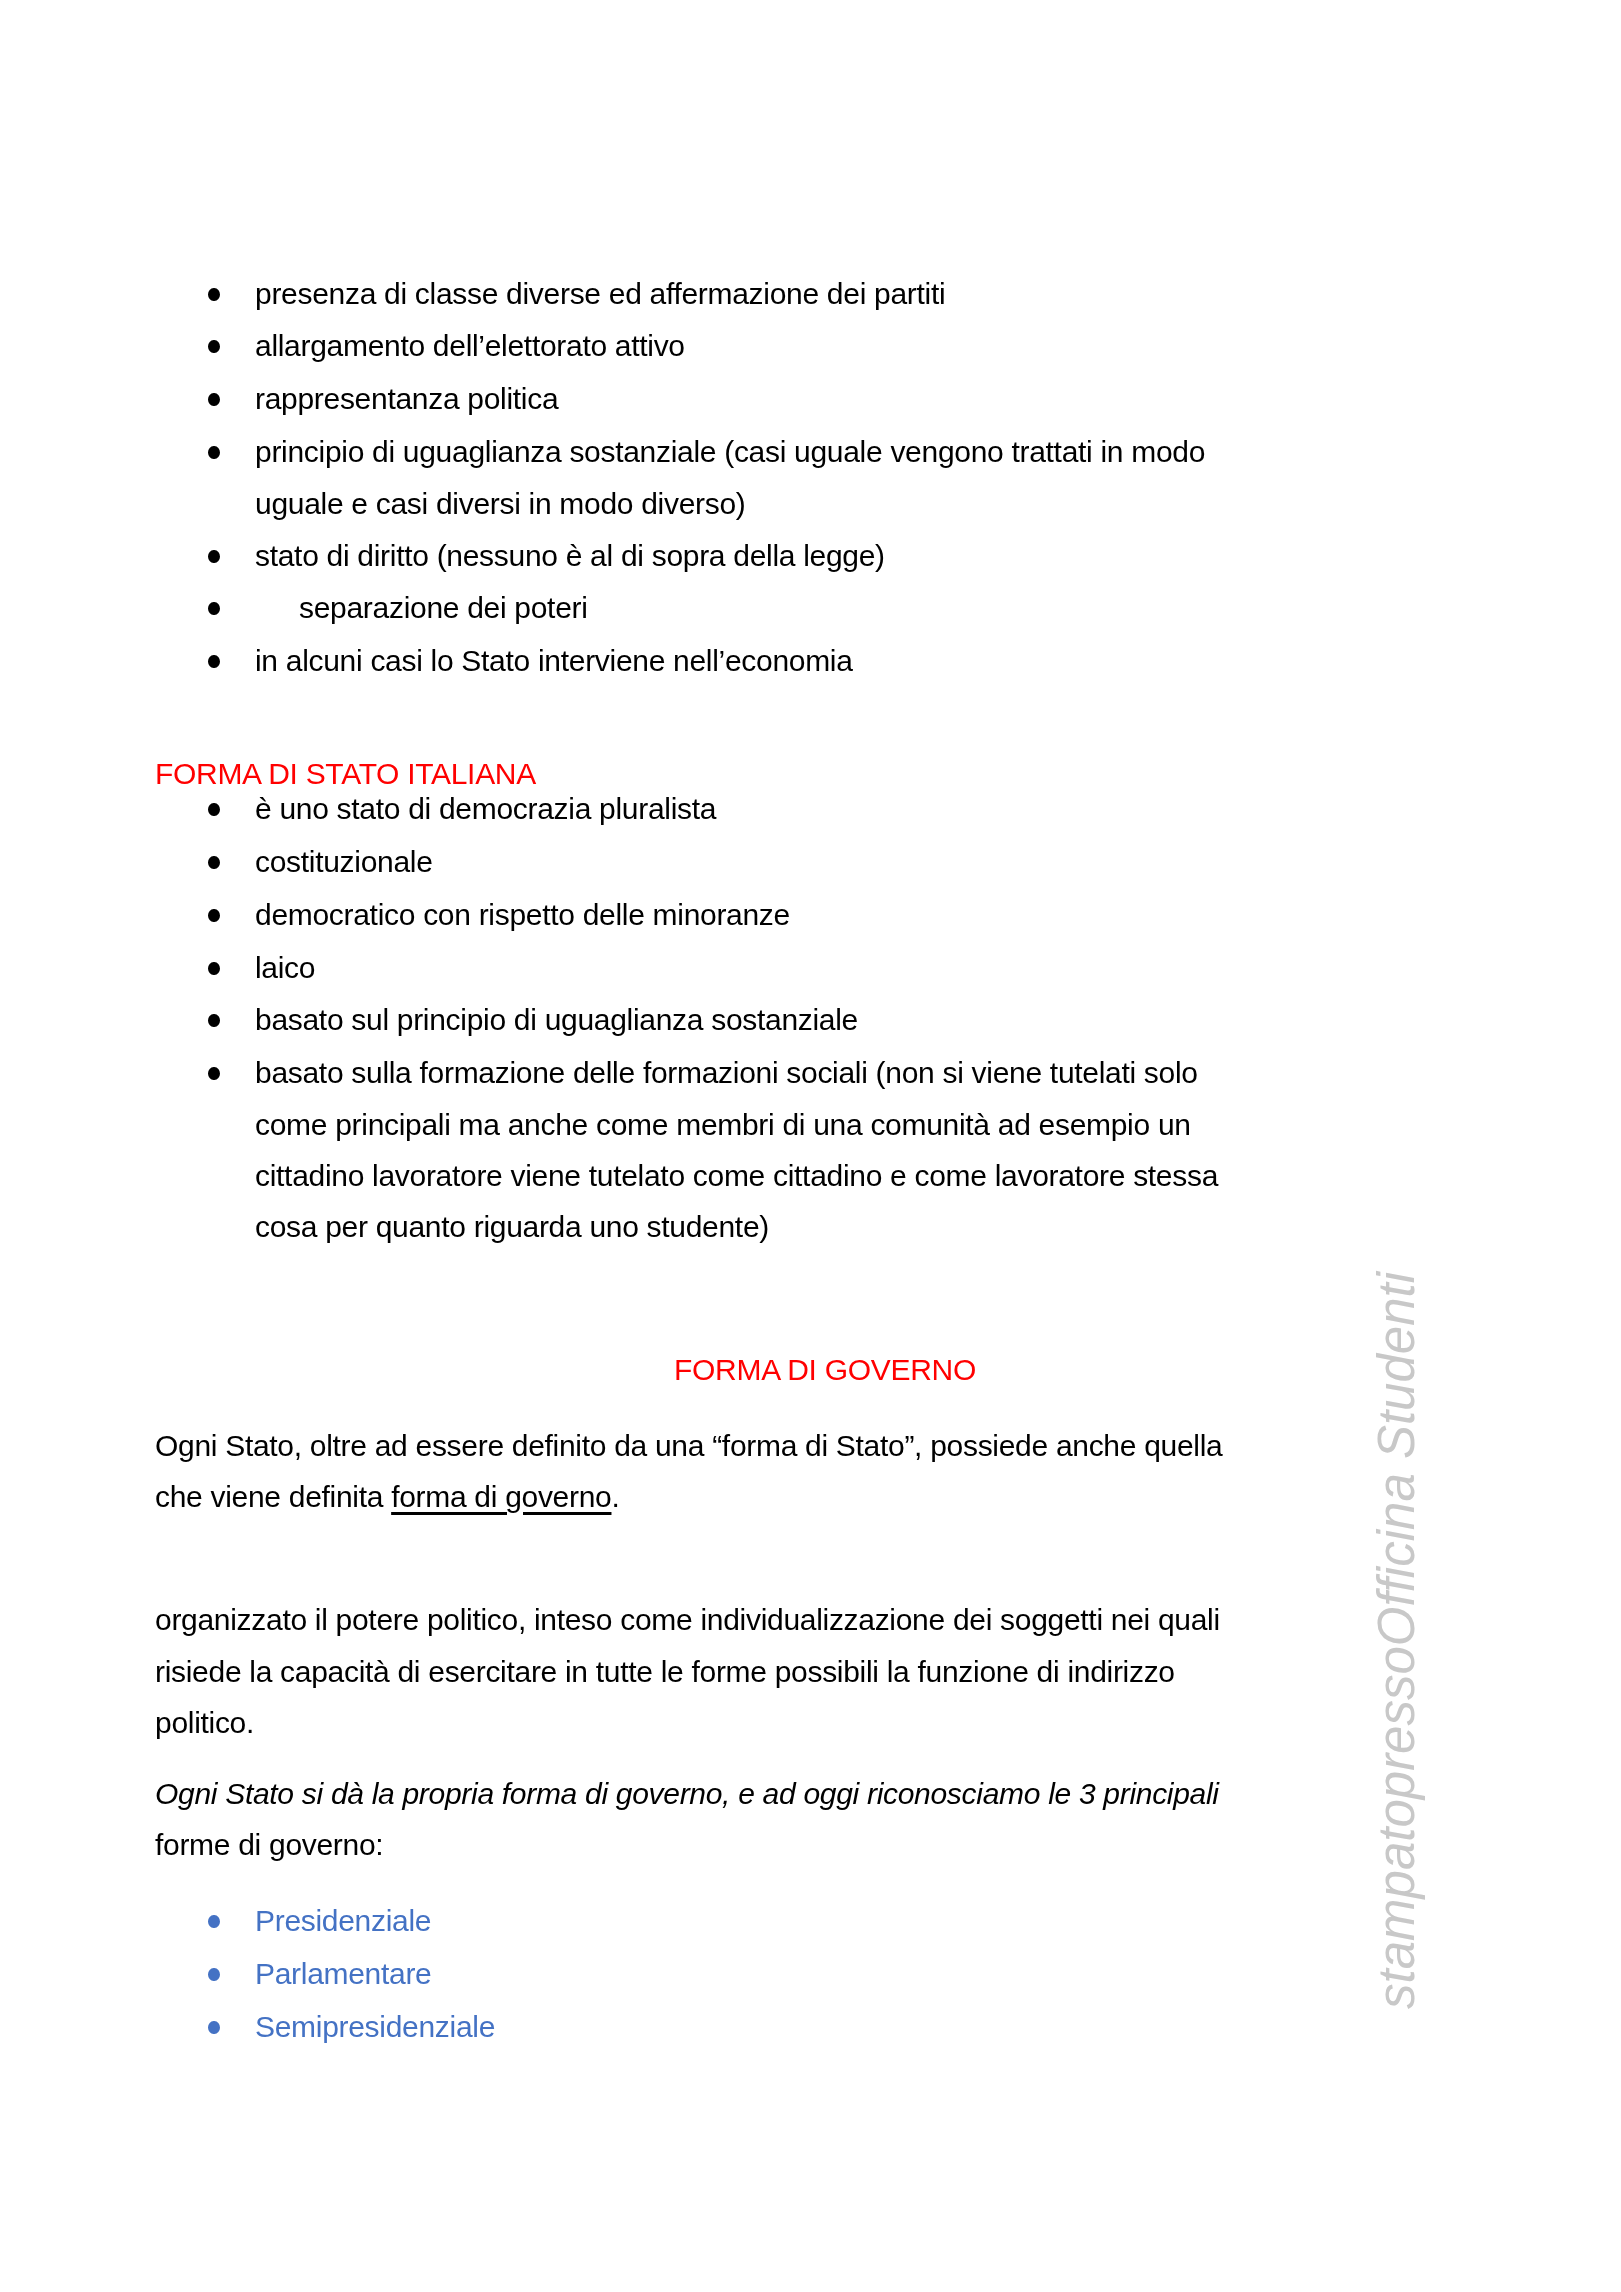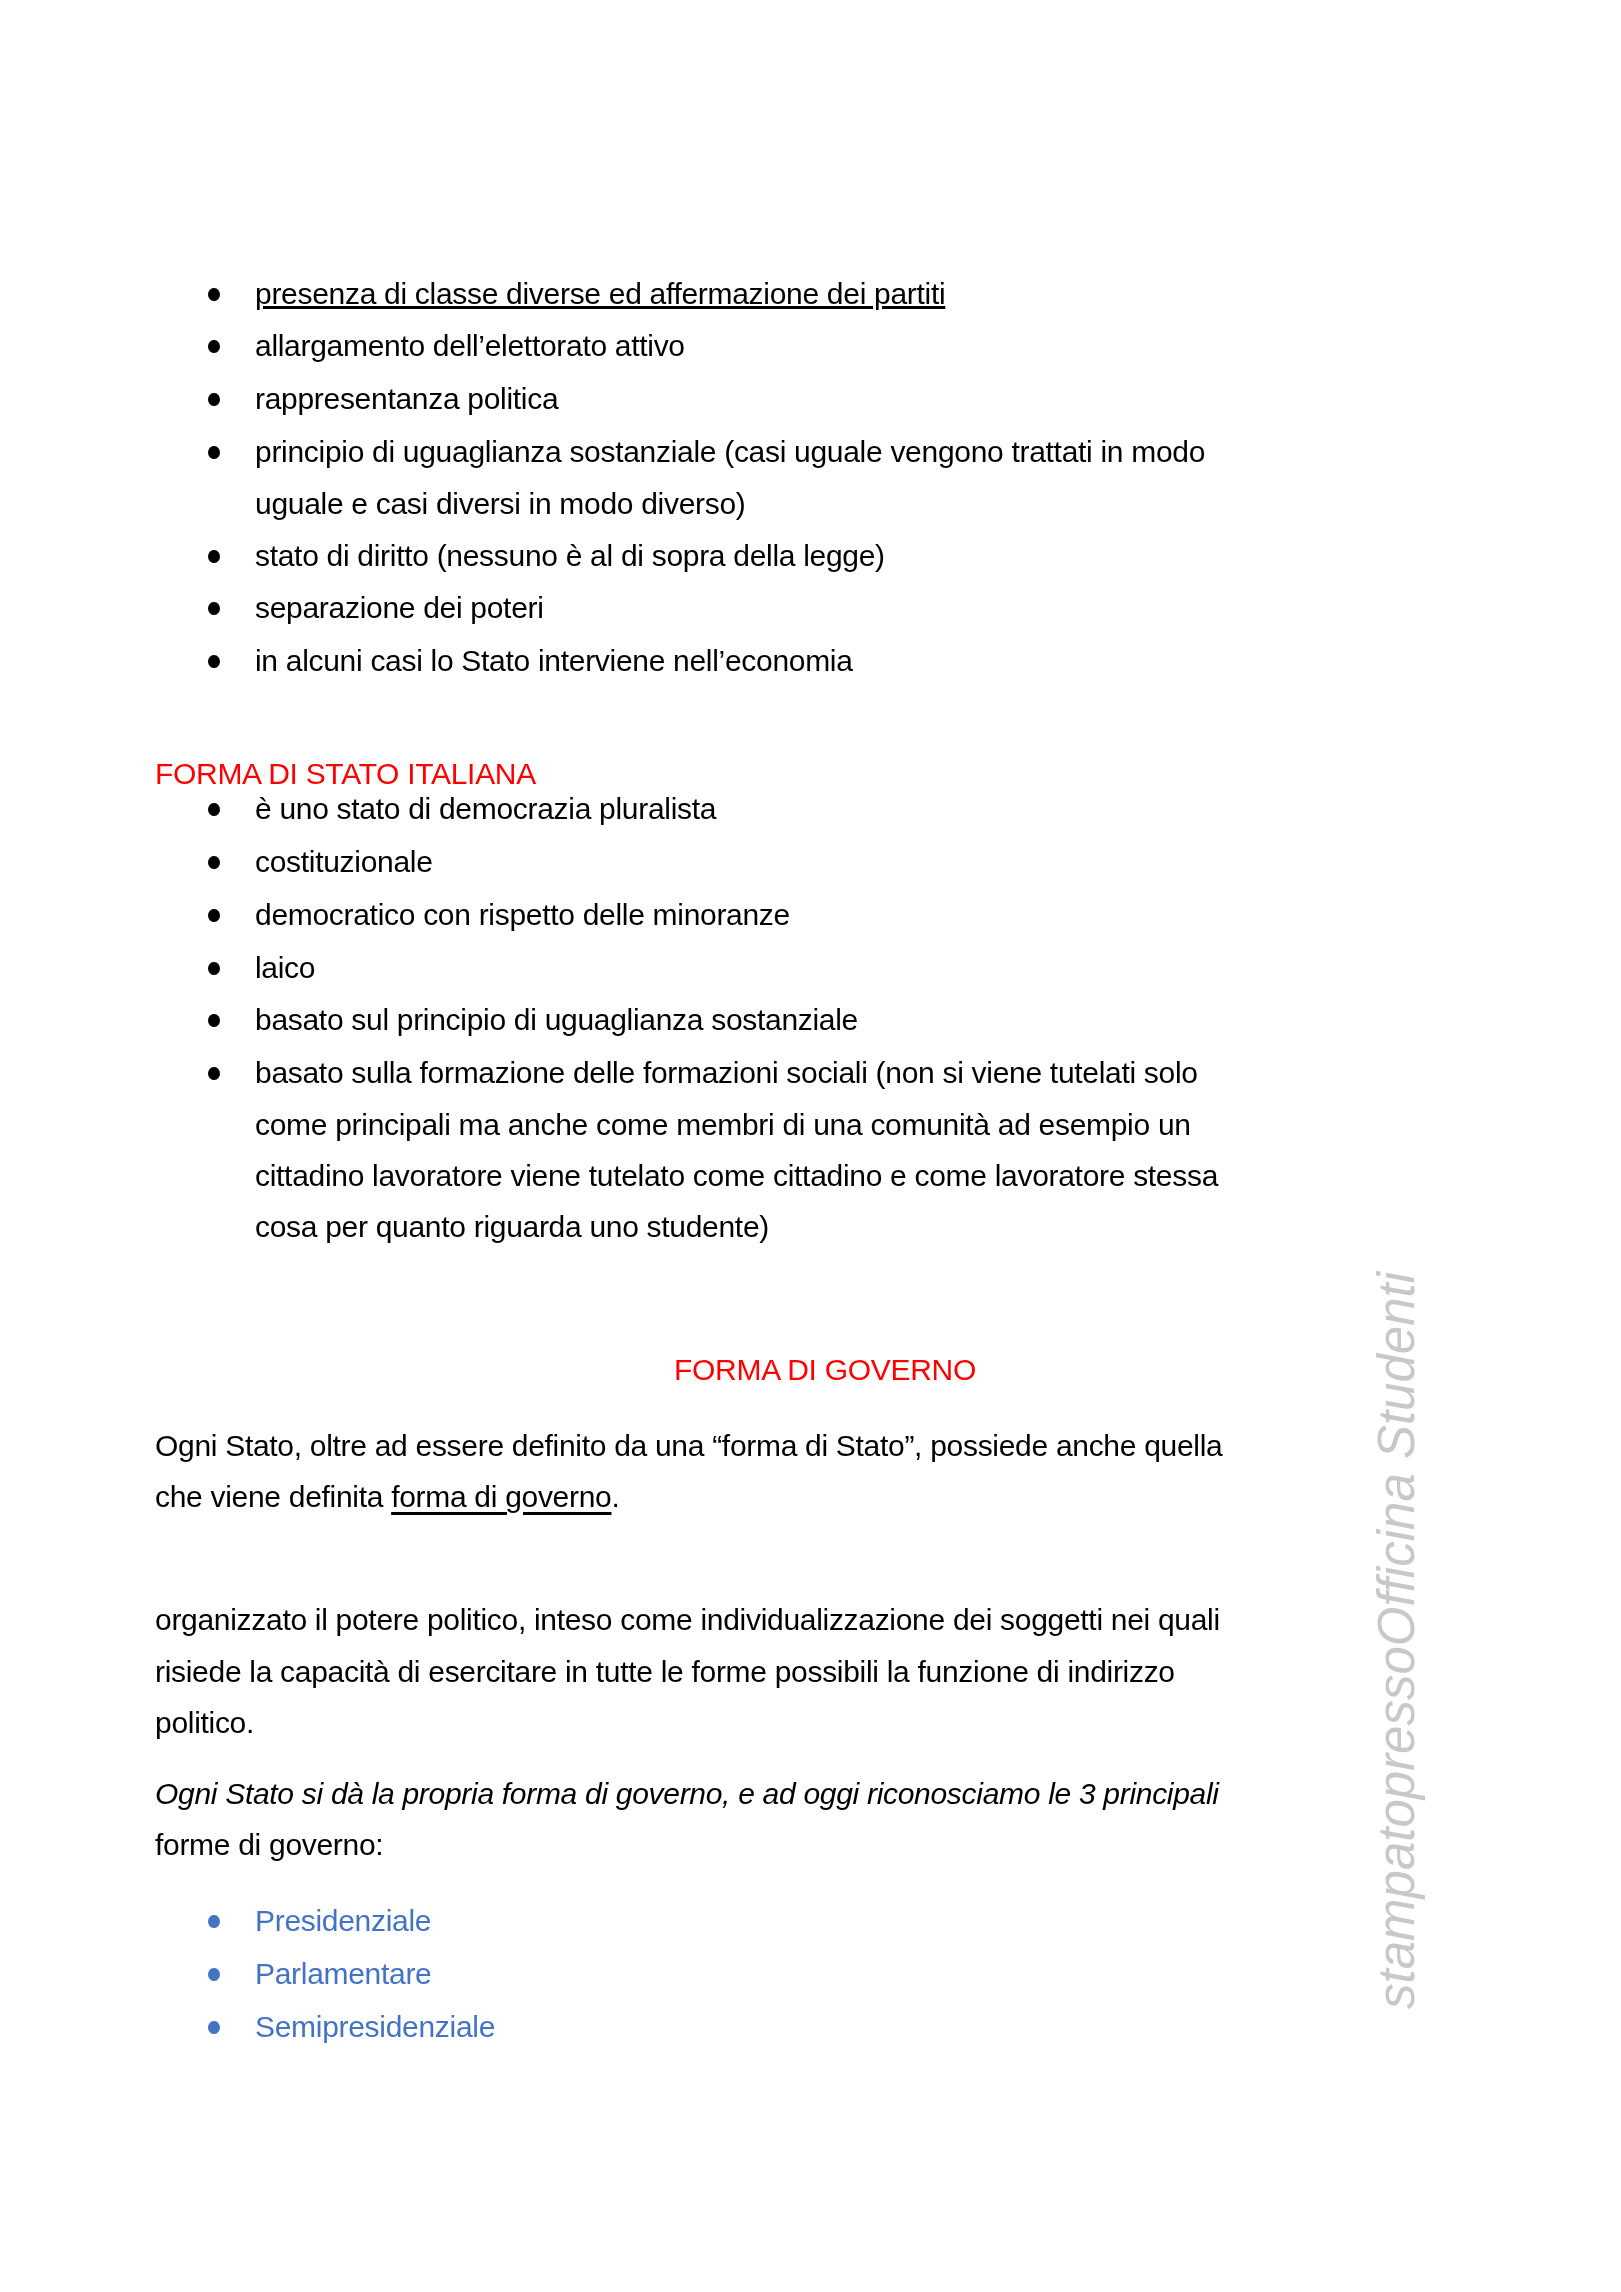--- a/index.html
+++ b/index.html
@@ -20,42 +20,42 @@
 </style>
 </head>
 <body>
 
 <div class="page">
 
 
   <div>
     <div class="bullet-row" style="top:274px;">
       <span class="dot" style="top:13.7px;"></span>
-      <span class="btext" style="top:0;text-decoration:underline;">presenza di classe diverse ed affermazione dei partiti</span>
+      <span class="btext" style="top:0;">presenza di classe diverse ed affermazione dei partiti</span>
     </div>
     <div class="bullet-row" style="top:326px;">
       <span class="dot" style="top:13.7px;"></span>
       <span class="btext" style="top:0;">allargamento dell’elettorato attivo</span>
     </div>
     <div class="bullet-row" style="top:379px;">
       <span class="dot" style="top:13.7px;"></span>
       <span class="btext" style="top:0;">rappresentanza politica</span>
     </div>
     <div class="bullet-row" style="top:432px;">
       <span class="dot" style="top:13.7px;"></span>
       <span class="btext" style="top:0;">principio di uguaglianza sostanziale (casi uguale vengono trattati in modo</span>
       <span class="btext" style="top:52px;">uguale e casi diversi in modo diverso)</span>
     </div>
     <div class="bullet-row" style="top:536px;">
       <span class="dot" style="top:13.7px;"></span>
       <span class="btext" style="top:0;">stato di diritto (nessuno è al di sopra della legge)</span>
     </div>
     <div class="bullet-row" style="top:588px;">
       <span class="dot" style="top:13.7px;"></span>
-      <span class="btext" style="top:0;">separazione dei poteri</span>
+      <span class="btext" style="top:0;margin-left:44px;">separazione dei poteri</span>
     </div>
     <div class="bullet-row" style="top:641px;">
       <span class="dot" style="top:13.7px;"></span>
       <span class="btext" style="top:0;">in alcuni casi lo Stato interviene nell’economia</span>
     </div>
   </div>
 
   <div class="line red" style="top:714px;margin-top:40px;">FORMA DI STATO ITALIANA</div>
 
   <div>

